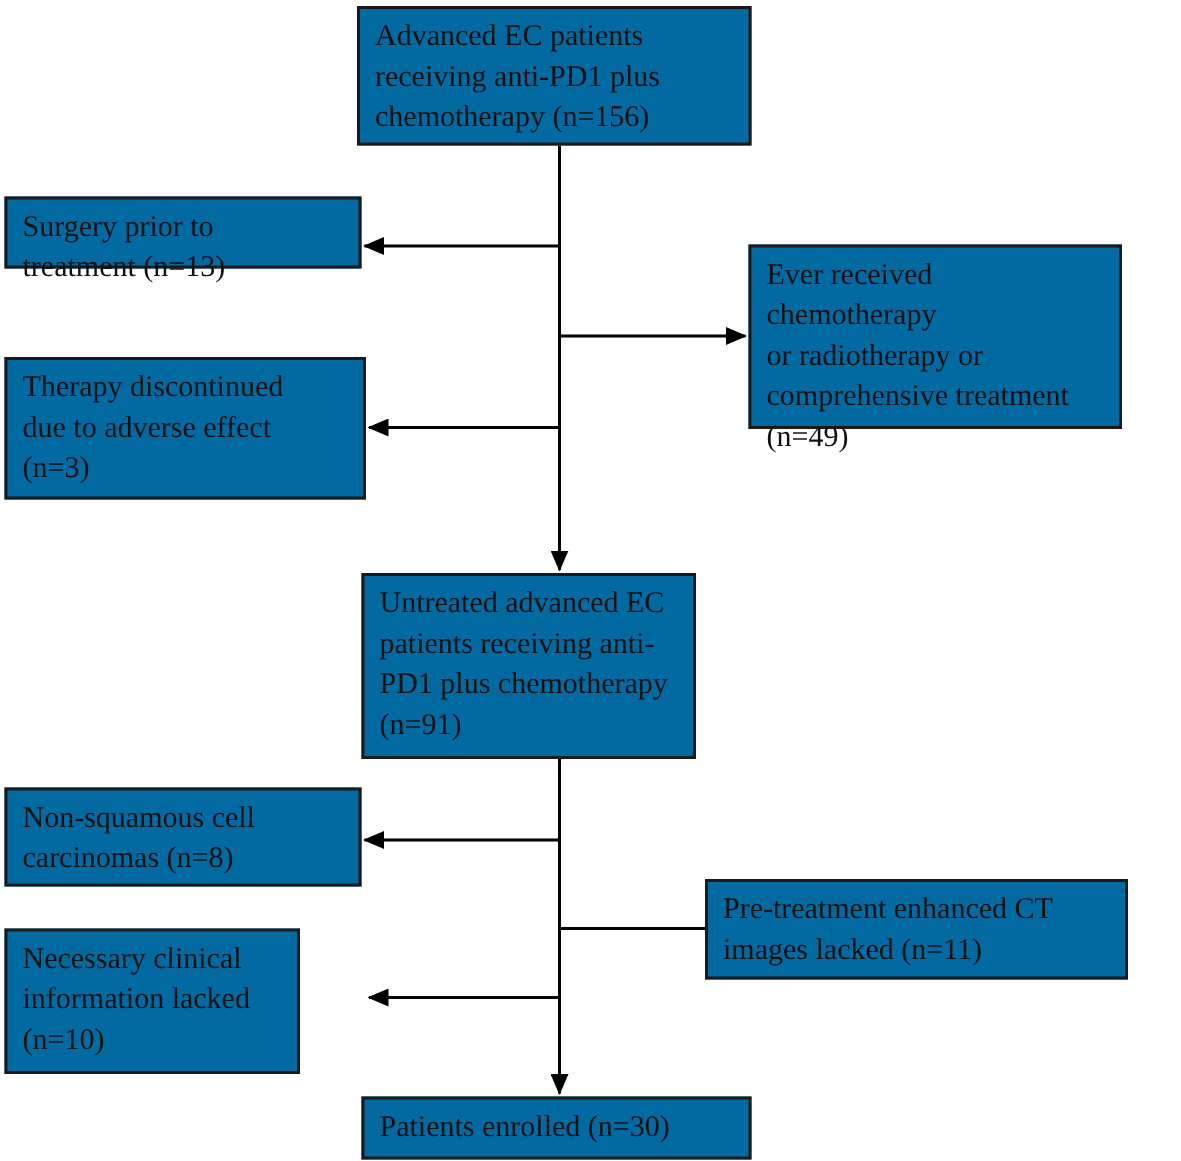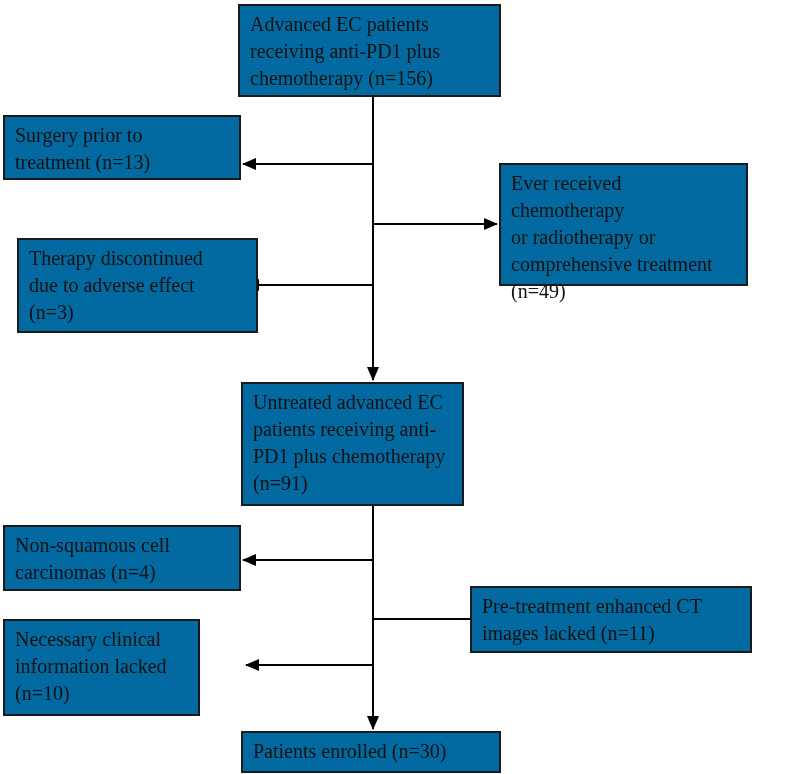--- a/index.html
+++ b/index.html
@@ -29,23 +29,23 @@
     border: 2px solid #1a1a1a;
     background: #0369a1;
     font-size: 20px;
     line-height: 27px;
     padding: 5px 10px;
     white-space: pre-line;
     overflow: visible;
   }
   
   .node-top        { left: 238px; top: 4px;   width: 263px; height: 93px;  }
-  .node-excl1      { left: 3px;   top: 115px; width: 238px; height: 65px;  }
+  .node-excl1      { left: 3px;   top: 131px; width: 238px; height: 48px;  }
   .node-right1     { left: 499px; top: 163px; width: 249px; height: 123px; }
-  .node-excl2      { left: 17px;   top: 238px; width: 241px; height: 95px;  }
+  .node-excl2      { left: 3px;   top: 238px; width: 241px; height: 95px;  }
   .node-mid        { left: 241px; top: 382px; width: 223px; height: 124px; }
   .node-excl3      { left: 3px;   top: 525px; width: 238px; height: 66px;  }
   .node-right2     { left: 470px; top: 586px; width: 282px; height: 67px;  }
   .node-excl4      { left: 3px;   top: 619px; width: 197px; height: 97px;  }
   .node-bottom     { left: 241px; top: 731px; width: 260px; height: 42px;  }
 </style>
 </head>
 <body>
 
 <div class="canvas">
@@ -85,21 +85,21 @@
   <div class="node node-excl2">Therapy discontinued
 due to adverse effect
 (n=3)</div>
 
   <div class="node node-mid">Untreated advanced EC
 patients receiving anti-
 PD1 plus chemotherapy
 (n=91)</div>
 
   <div class="node node-excl3">Non-squamous cell
-carcinomas (n=4)</div>
+carcinomas (n=8)</div>
 
   <div class="node node-right2">Pre-treatment enhanced CT
 images lacked (n=11)</div>
 
   <div class="node node-excl4">Necessary clinical
 information lacked
 (n=10)</div>
 
   <div class="node node-bottom">Patients enrolled (n=30)</div>
 

